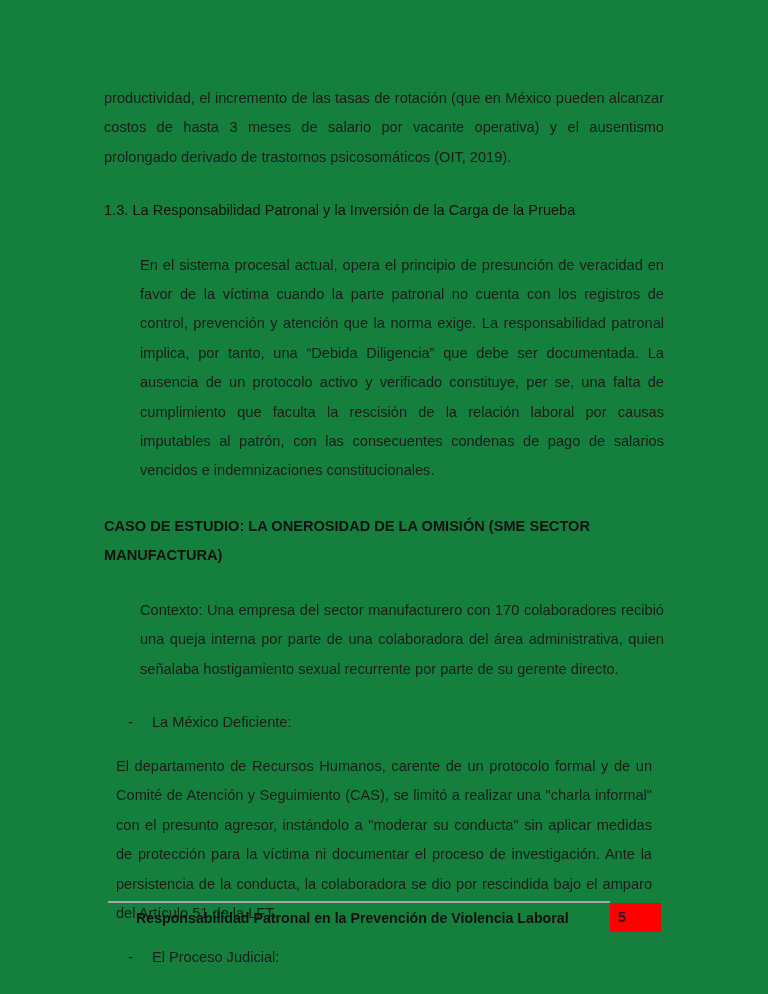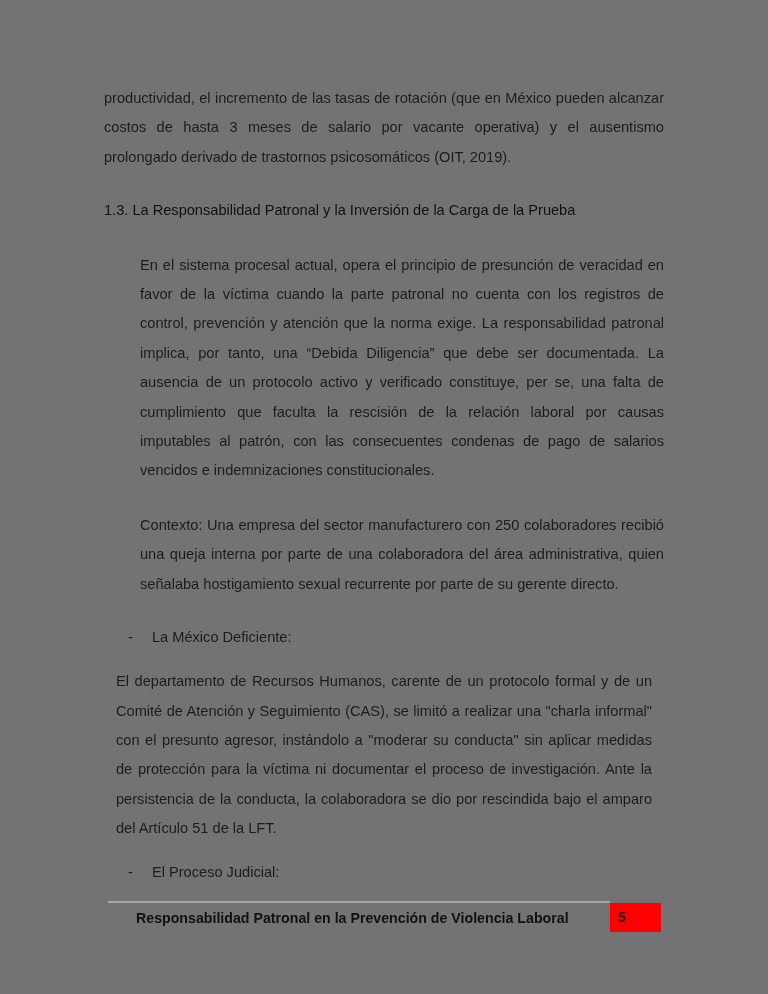--- a/index.html
+++ b/index.html
@@ -4,21 +4,21 @@
 <style>
   html, body {
     margin: 0;
     padding: 0;
     background: #ffffff;
   }
   .page {
     position: relative;
     width: 768px;
     height: 994px;
-    background: #737373;
+    background: #15803d;
     overflow: hidden;
     font-family: "Liberation Sans", sans-serif;
     color: #1a1a1a;
   }
   .content {
     position: absolute;
     left: 104px;
     top: 84px;
     width: 560px;
   }
@@ -131,22 +131,26 @@
 <div class="page">
 
   <div class="content">
 
     <p class="para">productividad, el incremento de las tasas de rotación (que en México pueden alcanzar costos de hasta 3 meses de salario por vacante operativa) y el ausentismo prolongado derivado de trastornos psicosomáticos (OIT, 2019).</p>
 
     <h2 class="heading">1.3. La Responsabilidad Patronal y la Inversión de la Carga de la Prueba</h2>
 
     <p class="para after-heading">En el sistema procesal actual, opera el principio de presunción de veracidad en favor de la víctima cuando la parte patronal no cuenta con los registros de control, prevención y atención que la norma exige. La responsabilidad patronal implica, por tanto, una “Debida Diligencia” que debe ser documentada. La ausencia de un protocolo activo y verificado constituye, per se, una falta de cumplimiento que faculta la rescisión de la relación laboral por causas imputables al patrón, con las consecuentes condenas de pago de salarios vencidos e indemnizaciones constitucionales.</p>
 
+    <h2 class="heading-justified">
+      <span>CASO DE ESTUDIO: LA ONEROSIDAD DE LA OMISIÓN (SME SECTOR</span>
+      <span class="lastline">MANUFACTURA)</span>
+    </h2>
 
-    <p class="para after-heading">Contexto: Una empresa del sector manufacturero con 250 colaboradores recibió una queja interna por parte de una colaboradora del área administrativa, quien señalaba hostigamiento sexual recurrente por parte de su gerente directo.</p>
+    <p class="para after-heading">Contexto: Una empresa del sector manufacturero con 170 colaboradores recibió una queja interna por parte de una colaboradora del área administrativa, quien señalaba hostigamiento sexual recurrente por parte de su gerente directo.</p>
 
     <div class="list-block">
 
       <div class="list-item">
         <span class="dash">-</span>
         <span>La México Deficiente:</span>
       </div>
 
       <p class="list-para">El departamento de Recursos Humanos, carente de un protocolo formal y de un Comité de Atención y Seguimiento (CAS), se limitó a realizar una "charla informal" con el presunto agresor, instándolo a "moderar su conducta" sin aplicar medidas de protección para la víctima ni documentar el proceso de investigación. Ante la persistencia de la conducta, la colaboradora se dio por rescindida bajo el amparo del Artículo 51 de la LFT.</p>
 

